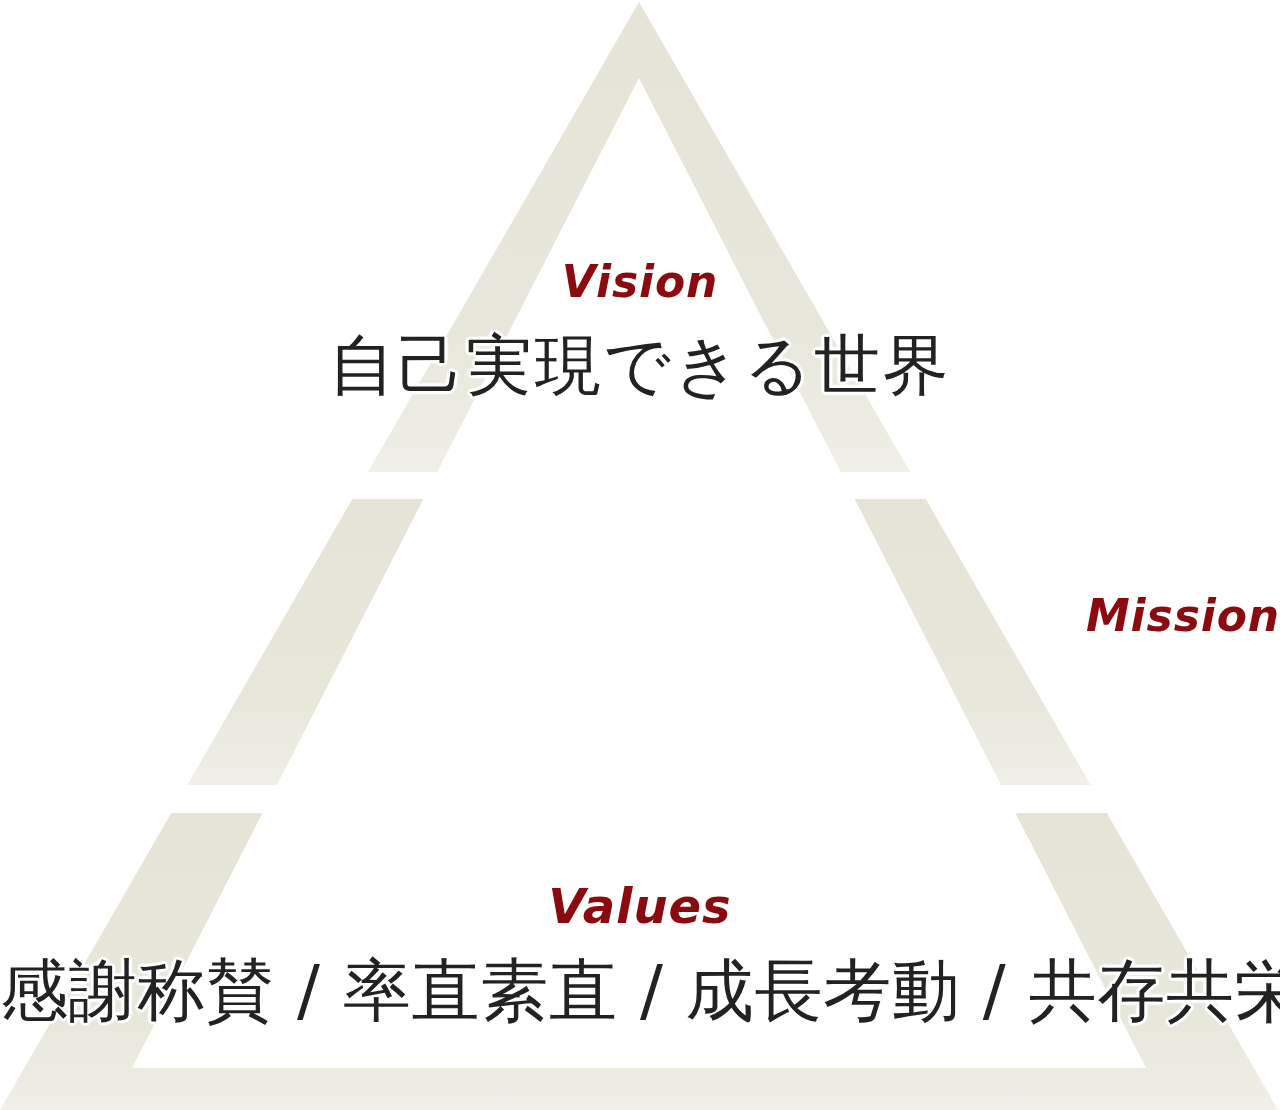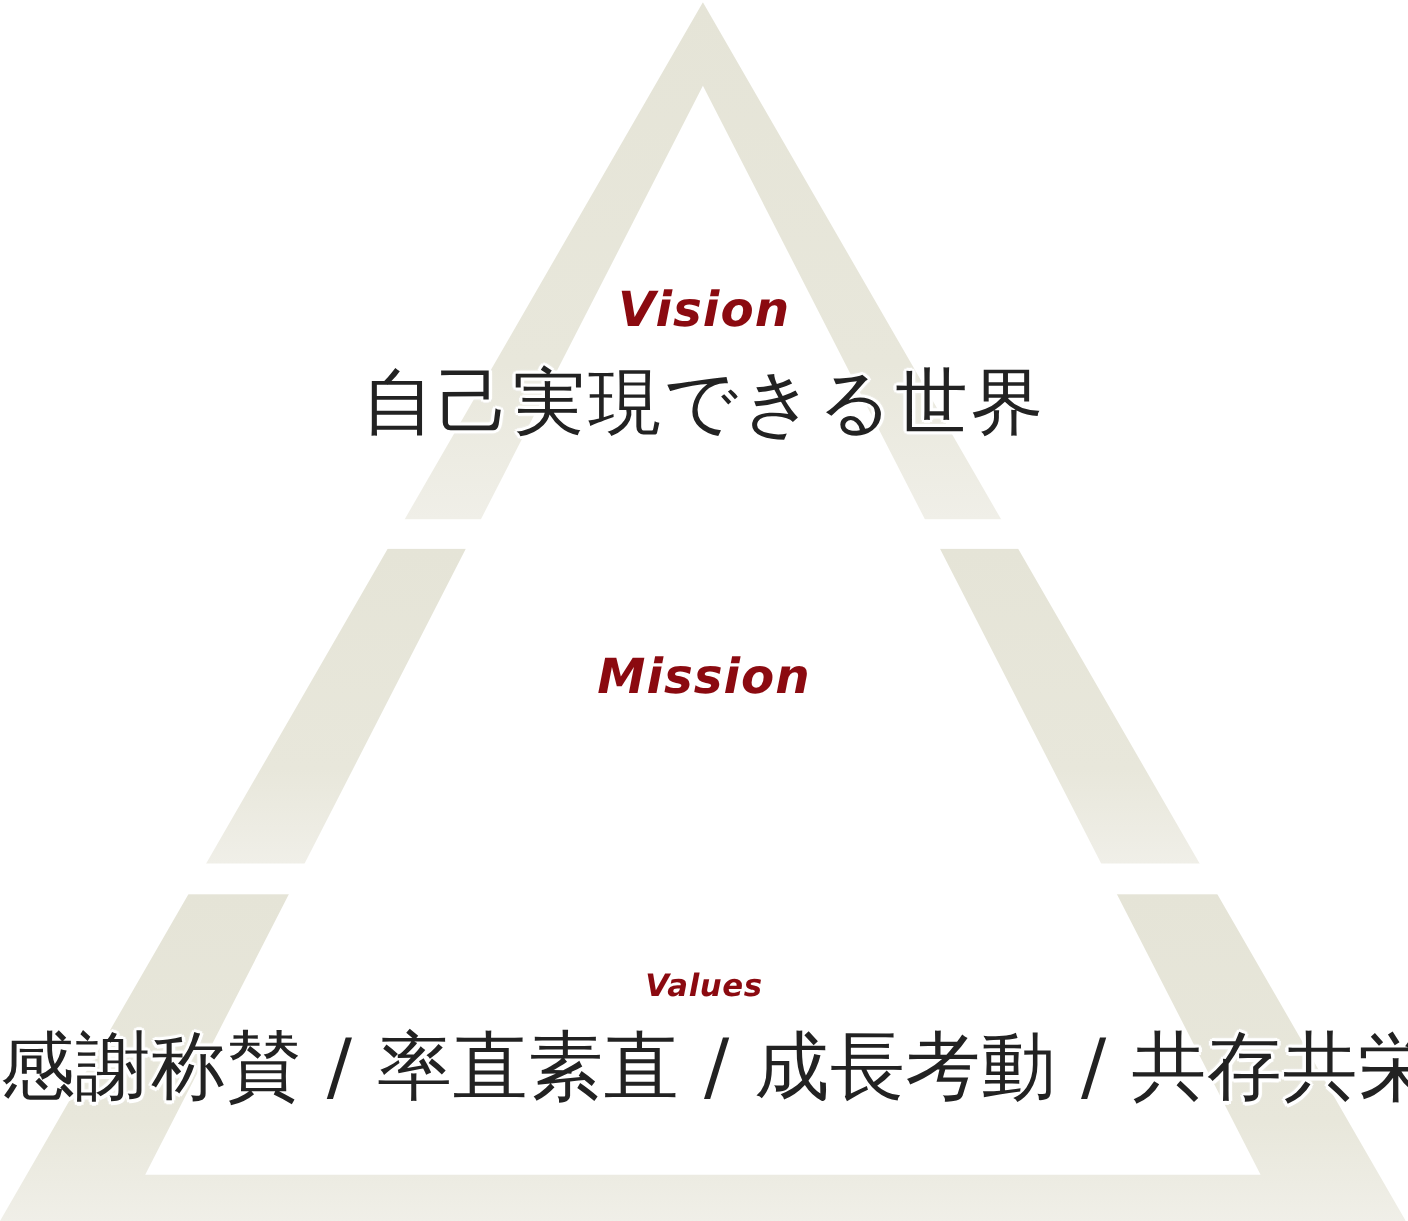--- a/index.html
+++ b/index.html
@@ -72,26 +72,26 @@
        0 3px 0 #ffffff,  0 -3px 0 #ffffff;
   }
 
   
   #section-vision            { top: 244px; }
   #vision-label              { font-size: 44px; }
   #vision-text               { font-size: 66px; margin-top: 24px; letter-spacing: 0.04em; }
 
   
   #section-mission           { top: 578px; }
-  #mission-label             { font-size: 44px; }
+  #mission-label             { font-size: 44px; text-align: right; }
   #mission-text              { font-size: 72px; margin-top: 22px; letter-spacing: 0.01em; }
 
   
   #section-values            { top: 866px; }
-  #values-label              { font-size: 28px; }
+  #values-label              { font-size: 48px; }
   #values-text               { font-size: 68px; margin-top: 22px; letter-spacing: 0.01em; }
 </style>
 </head>
 <body>
 
 <div id="stage">
 
   <svg id="triangle-layer" viewBox="0 0 1280 1110" width="1280" height="1110" xmlns="http://www.w3.org/2000/svg" aria-hidden="true">
     <defs>
 

